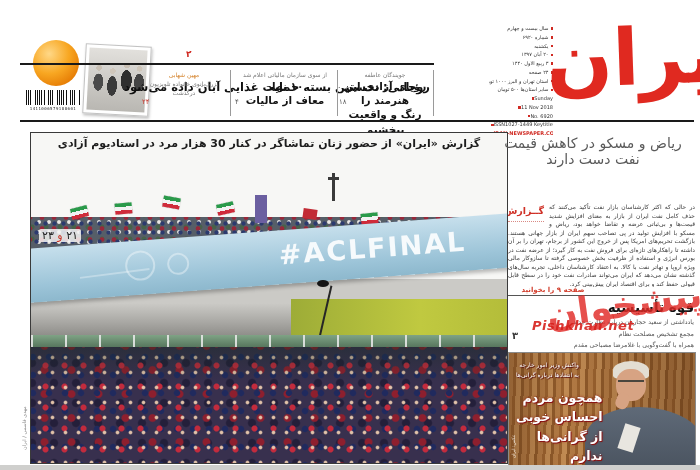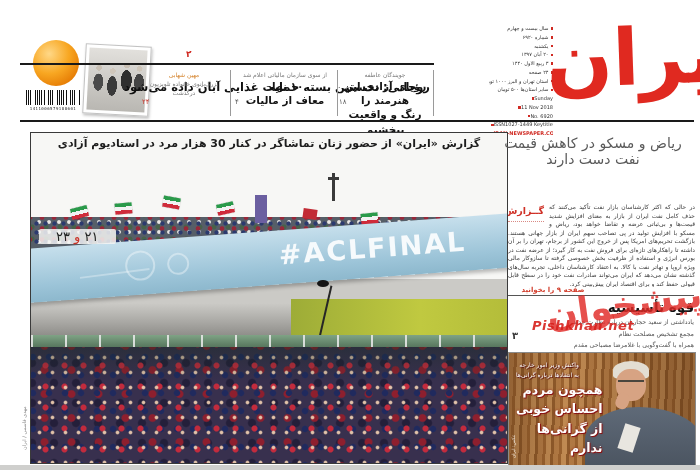--- a/index.html
+++ b/index.html
@@ -53,22 +53,22 @@
          radial-gradient(circle 4px at 88% 30%, #cfc6ba 70%, transparent 72%),
          linear-gradient(180deg,#e2e0dc,#b9b7b2);}
 
   
   .photo-block{position:absolute;left:30px;top:132px;width:476px;height:330px;background:#f7f7f5;
                border:1px solid #3a3a3a;overflow:hidden;}
   .pb-kicker{position:absolute;left:0;right:0;top:4px;z-index:6;text-align:center;direction:rtl;
              font-size:11px;font-weight:bold;color:#1d1d1d;}
   .pb-headline{position:absolute;left:0;right:0;top:18px;z-index:6;text-align:center;direction:rtl;
              font-size:46px;font-weight:bold;color:#121212;letter-spacing:-1px;}
-  .pb-pages{position:absolute;left:8px;top:96px;z-index:6;direction:rtl;font-size:13px;color:#222;
-             background:rgba(245,245,243,.85);padding:0 17px;border-radius:2px;}
+  .pb-pages{position:absolute;left:8px;top:96px;z-index:6;direction:rtl;font-size:11px;color:#222;
+             background:rgba(245,245,243,.85);padding:0 3px;border-radius:2px;}
   .pb-pages .conj{color:#c8342a;}
   .antenna{position:absolute;left:301px;top:40px;width:3px;height:28px;background:#3a3a3a;z-index:2;}
   .antenna::before{content:"";position:absolute;left:-4px;top:4px;width:11px;height:3px;background:#3a3a3a;}
   .crowd-upper{position:absolute;left:0;right:0;top:84px;height:46px;z-index:2;
      background-color:#565e68;
      background-image:
        radial-gradient(circle,#2c3a6e 1.6px,transparent 2.6px),
        radial-gradient(circle,#97283a 1.8px,transparent 2.8px),
        radial-gradient(circle,#e9e7e3 1.4px,transparent 2.4px),
        radial-gradient(circle,#47624a 2px,transparent 3px);
@@ -149,21 +149,21 @@
   .z-hair{position:absolute;right:46px;top:8px;width:36px;height:18px;background:#e3ded3;
      border-radius:50% 50% 20% 20%;}
   .z-face{position:absolute;right:49px;top:16px;width:30px;height:32px;background:#d7a383;
      border-radius:46%;}
   .z-glasses{position:absolute;right:51px;top:27px;width:26px;height:5px;
      border-top:2px solid #4a463e;}
   .z-hand{position:absolute;right:66px;top:40px;width:13px;height:16px;background:#d7a383;
      border-radius:40%;transform:rotate(20deg);}
   .z-kicker{position:absolute;left:7px;top:7px;z-index:3;direction:rtl;text-align:right;
      font-size:6px;color:#ffffff;line-height:1.6;text-shadow:0 0 2px #5a1010,1px 1px 0 #5a1010;}
-  .z-quote{position:absolute;left:7px;top:27px;z-index:3;direction:rtl;text-align:right;
+  .z-quote{position:absolute;left:7px;top:35px;z-index:3;direction:rtl;text-align:right;
      font-size:12.5px;font-weight:bold;color:#fff;line-height:1.55;
      text-shadow:0 0 3px #8a1515,1px 1px 0 #8a1515;}
   .z-credit{position:absolute;left:511px;top:458px;transform:rotate(-90deg);transform-origin:0 0;
      font-size:4.5px;color:#f0e6da;white-space:nowrap;z-index:3;direction:rtl;}
 
   .footer-strip{position:absolute;left:0;right:0;bottom:0;height:5px;background:#cfcfcd;}
 </style>
 </head>
 <body>
 

